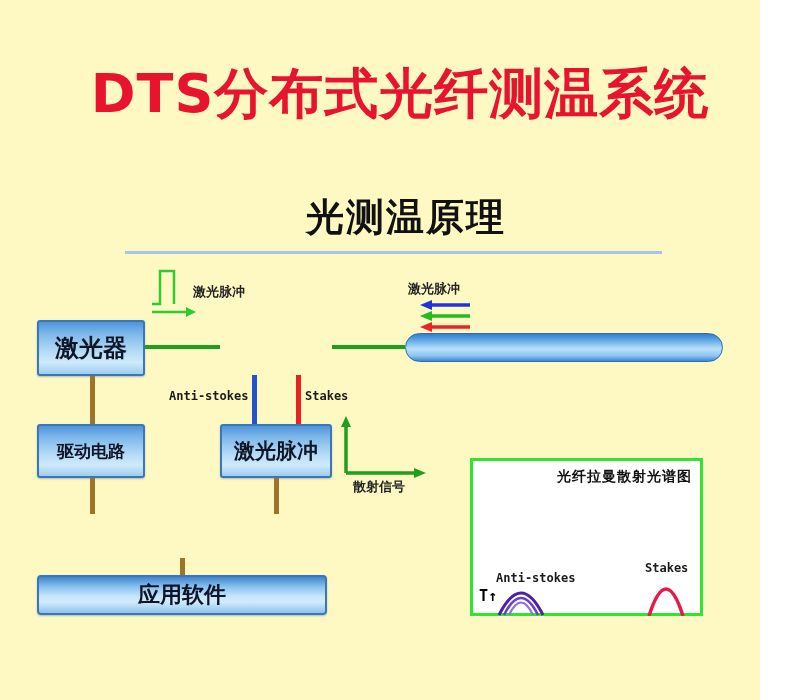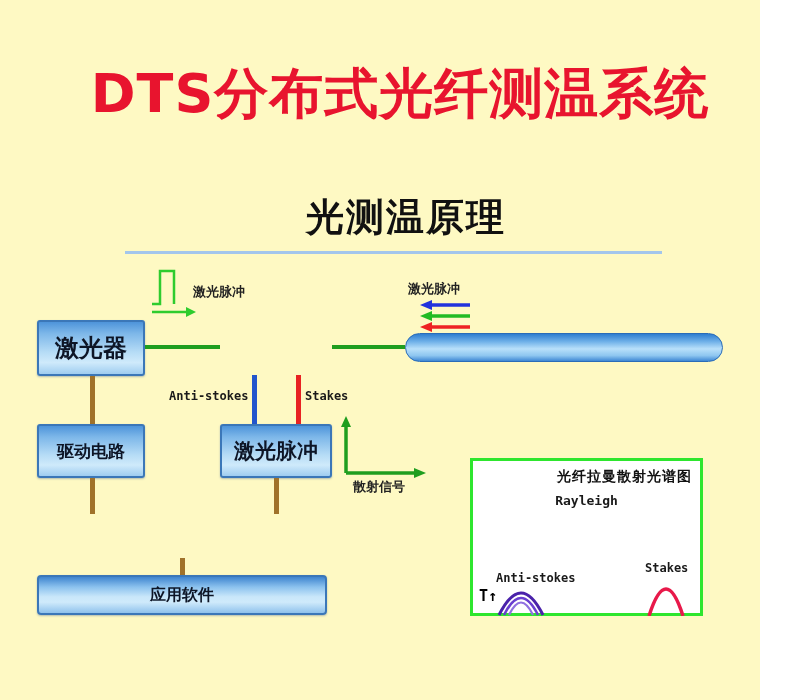--- a/index.html
+++ b/index.html
@@ -145,27 +145,26 @@
     <polygon points="3,12 8,1 13,12" fill="#1f9e1f"></polygon>
     <line x1="8" y1="58" x2="76" y2="58" stroke="#1f9e1f" stroke-width="3.5"></line>
     <polygon points="76,53 88,58 76,63" fill="#1f9e1f"></polygon>
   </svg>
   <div class="abs small-label" style="left:353px; top:478px;">散射信号</div>
 
   <div class="abs vline brown" style="left:90px; top:478px; height:36px;"></div>
   <div class="abs vline brown" style="left:274px; top:478px; height:36px;"></div>
 
   <div class="abs vline brown" style="left:180px; top:558px; height:17px;"></div>
-  <div class="abs bbox wide" style="left:37px; top:575px; width:290px; height:40px; font-size:16px;">
+  <div class="abs bbox wide" style="left:37px; top:575px; width:290px; height:40px; font-size:22px;">
     <span>应用软件</span>
   </div>
 
   <div class="abs spectrum">
     <div class="spectrum-title">光纤拉曼散射光谱图</div>
-    <div class="spectrum-rayleigh">Rayleigh</div>
 
     <div class="mono-label" style="position:absolute; left:23px; top:110px;">Anti-stokes</div>
     <div class="t-symbol">T↑</div>
 
     <svg style="position:absolute; left:24px; top:122px;" width="50" height="33" viewBox="0 0 50 33">
       <path d="M2,32 Q24,-12 46,32" fill="none" stroke="#4a22aa" stroke-width="3"></path>
       <path d="M7,32 Q24,-2 41,32" fill="none" stroke="#6a3fd0" stroke-width="2.6"></path>
       <path d="M12,32 Q24,7 36,32" fill="none" stroke="#9070e0" stroke-width="2.2"></path>
     </svg>
 

